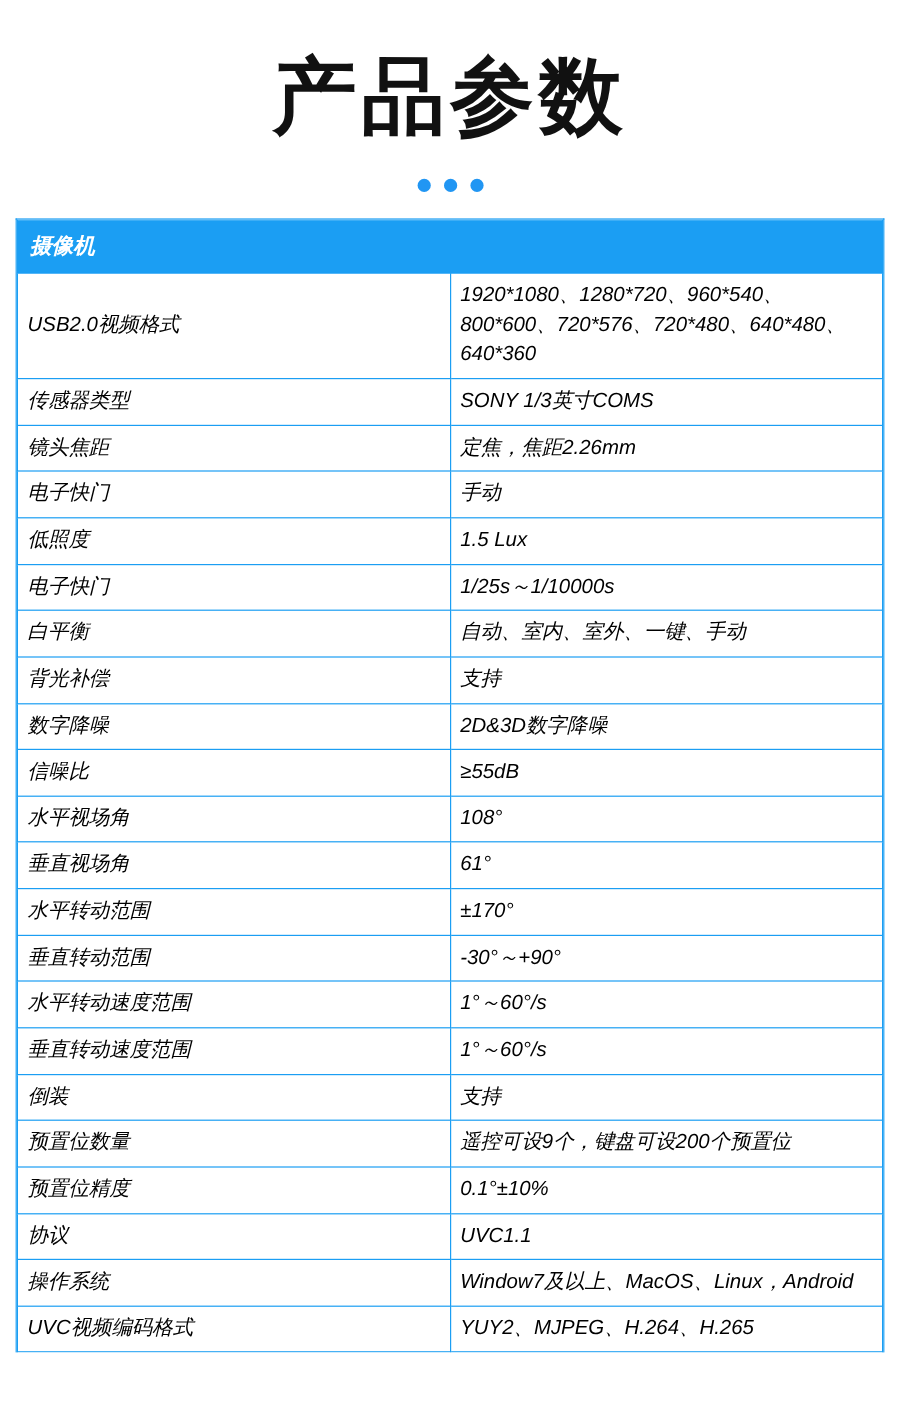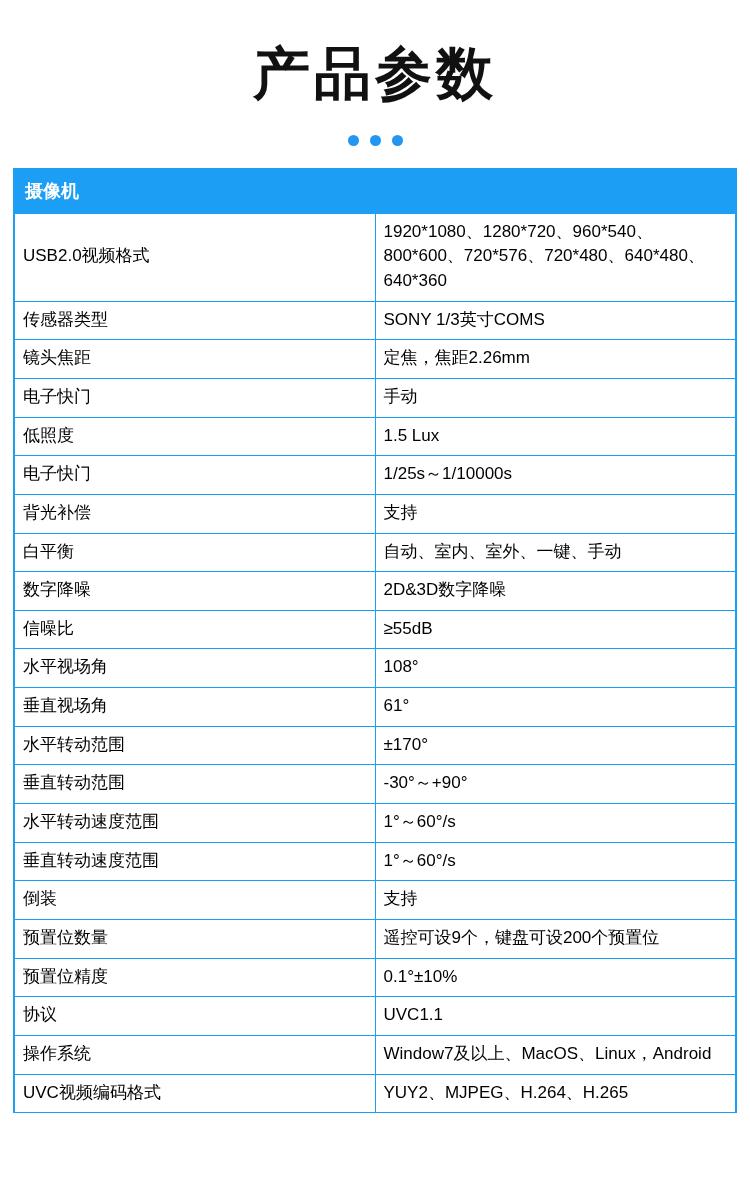--- a/index.html
+++ b/index.html
@@ -15,21 +15,21 @@
     color: #000000;
   }
   .page {
     width: 750px;
     height: 1187px;
     position: relative;
     background: #ffffff;
   }
   .title {
     text-align: center;
-    font-size: 57px;
+    font-size: 70px;
     font-weight: bold;
     letter-spacing: 4px;
     color: #111111;
     padding-top: 42px;
     line-height: 1.1;
     font-family: "Liberation Sans", sans-serif;
   }
   .dots {
     display: flex;
     justify-content: center;
@@ -59,20 +59,21 @@
   }
   table.spec td {
     border: 1px solid #1b9ef3;
     padding: 6px 8px 7px 8px;
     font-size: 17px;
     line-height: 1.45;
     vertical-align: middle;
     color: #000;
     background: #ffffff;
     word-break: break-word;
+    font-style: italic;
   }
   table.spec tr.section td {
     background: #1b9ef3;
     color: #ffffff;
     font-weight: bold;
     font-size: 18px;
     padding: 8px 10px 9px 10px;
     border-color: #1b9ef3;
   }
   td.key {
@@ -122,26 +123,26 @@
           </tr>
           <tr>
             <td class="key">低照度</td>
             <td class="val">1.5 Lux</td>
           </tr>
           <tr>
             <td class="key">电子快门</td>
             <td class="val">1/25s～1/10000s</td>
           </tr>
           <tr>
+            <td class="key">白平衡</td>
+            <td class="val">自动、室内、室外、一键、手动</td>
+          </tr>
+          <tr>
             <td class="key">背光补偿</td>
             <td class="val">支持</td>
-          </tr>
-          <tr>
-            <td class="key">白平衡</td>
-            <td class="val">自动、室内、室外、一键、手动</td>
           </tr>
           <tr>
             <td class="key">数字降噪</td>
             <td class="val">2D&amp;3D数字降噪</td>
           </tr>
           <tr>
             <td class="key">信噪比</td>
             <td class="val">≥55dB</td>
           </tr>
           <tr>

